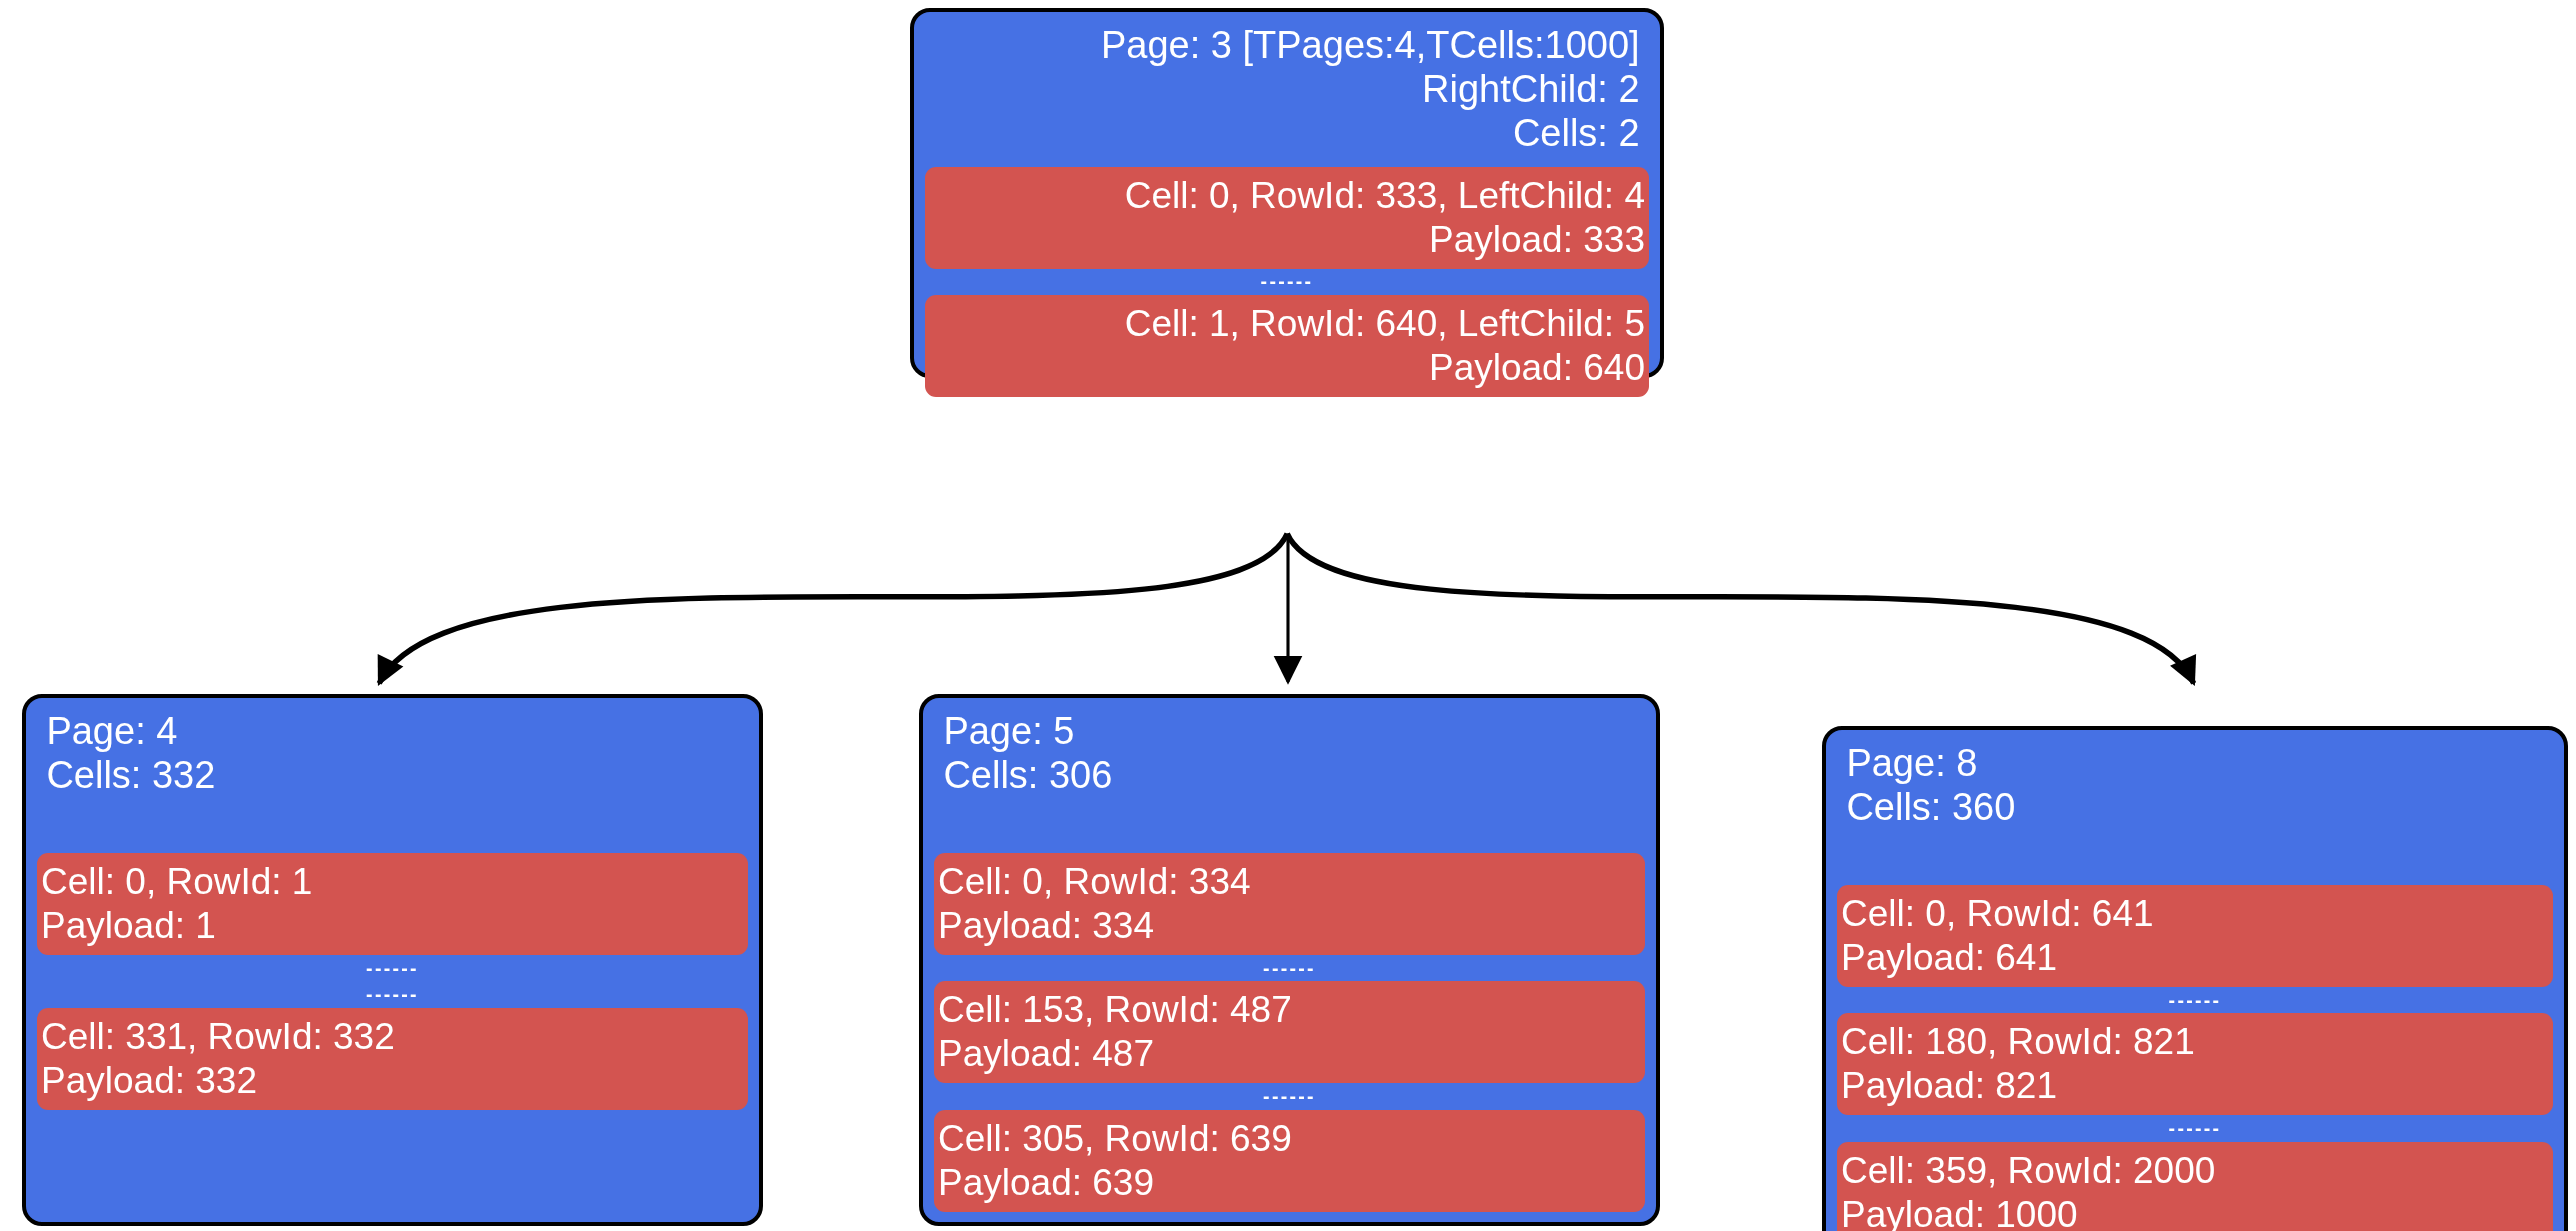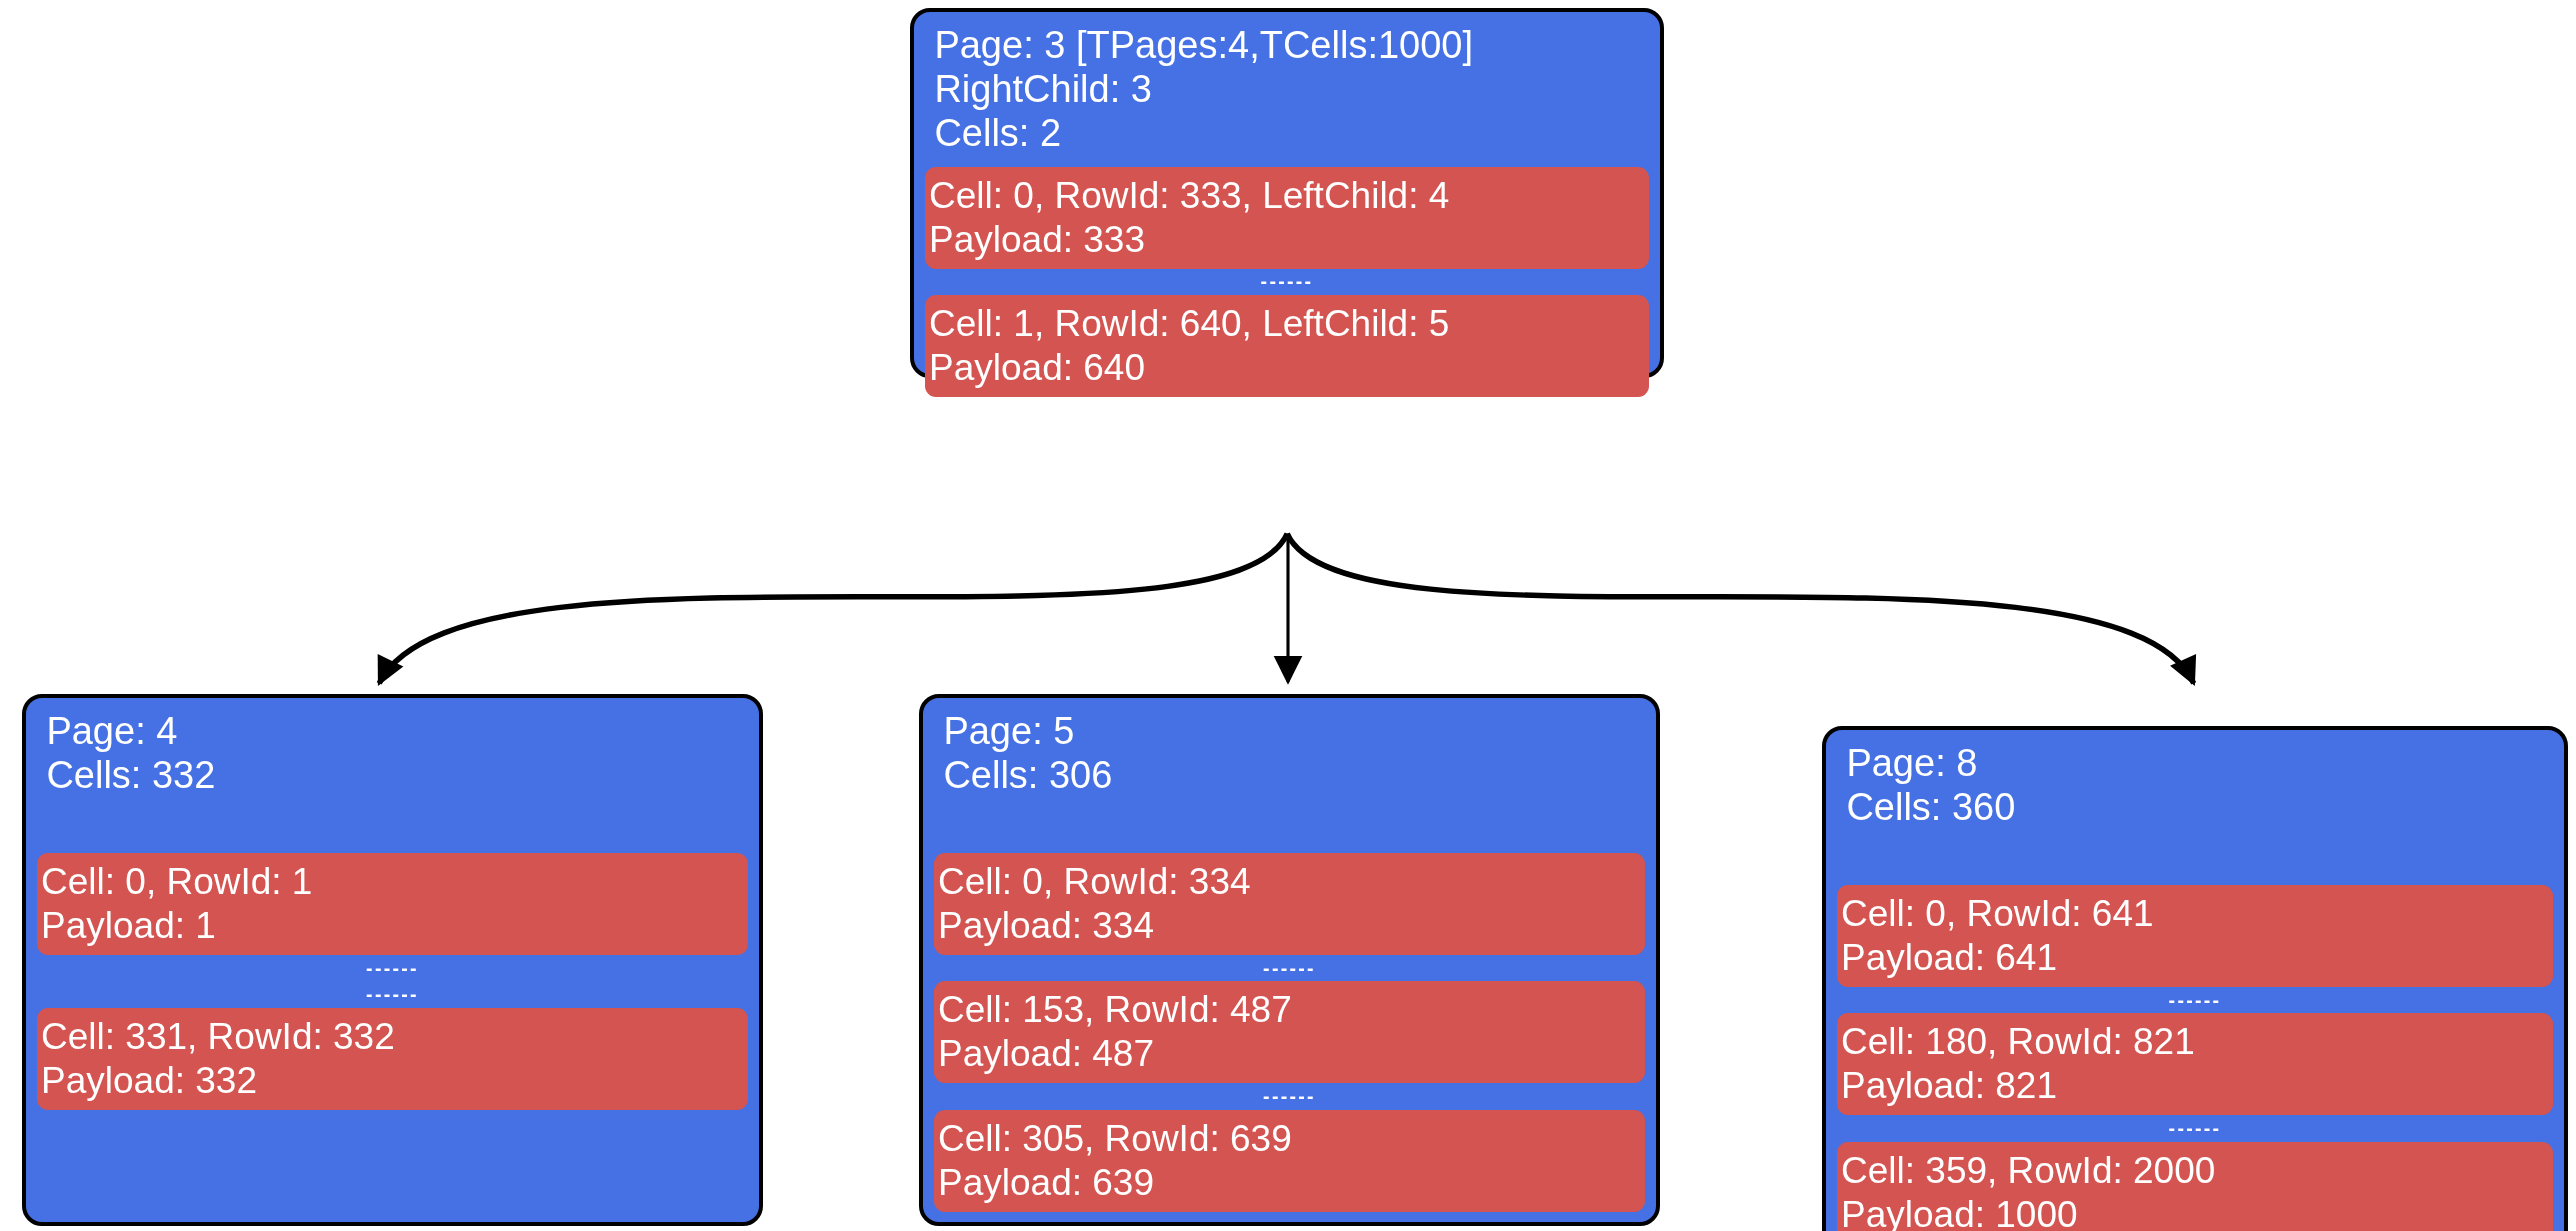--- a/index.html
+++ b/index.html
@@ -26,21 +26,21 @@
   }
   .tree-node {
     position: absolute;
     box-sizing: border-box;
     background: #4671e4;
     border: 4.7px solid #000000;
     border-radius: 20px;
     color: #ffffff;
     padding: 6.2px 11px;
   }
-  .node-root   { left: 910px; top: 7.8px;  width: 754px; height: 370px; }
+  .node-root   { left: 910px; top: 7.8px;  width: 754px; height: 370px; text-align: right; }
   .node-page4  { left: 22px;   top: 694px; width: 741px; height: 532px; }
   .node-page5  { left: 919px; top: 694px; width: 741px; height: 532px; }
   .node-page8  { left: 1822px; top: 726px; width: 746px; height: 532px; }
 
   .node-header {
     height: 144px;
     padding: 4.7px 9.4px 0 9.4px;
     font-size: 38px;
     line-height: 44px;
     white-space: nowrap;
@@ -78,21 +78,21 @@
       </marker>
     </defs>
     <path d="M 1650 684 C 1574 856, 590 664, 486 876" fill="none" stroke="#000000" stroke-width="7" marker-end="url(#ah)"></path>
     <path d="M 1651 684 L 1651 874" fill="none" stroke="#000000" stroke-width="4" marker-end="url(#ah)"></path>
     <path d="M 1650 684 C 1726 856, 2716 664, 2812 876" fill="none" stroke="#000000" stroke-width="7" marker-end="url(#ah)"></path>
   </svg>
 
   <div class="tree-node node-root">
     <div class="node-header">
       <div>Page: 3 [TPages:4,TCells:1000]</div>
-      <div>RightChild: 3</div>
+      <div>RightChild: 2</div>
       <div>Cells: 2</div>
     </div>
     <div class="cell">
       <div>Cell: 0, RowId: 333, LeftChild: 4</div>
       <div>Payload: 333</div>
     </div>
     <div class="cell-sep">------</div>
     <div class="cell">
       <div>Cell: 1, RowId: 640, LeftChild: 5</div>
       <div>Payload: 640</div>

